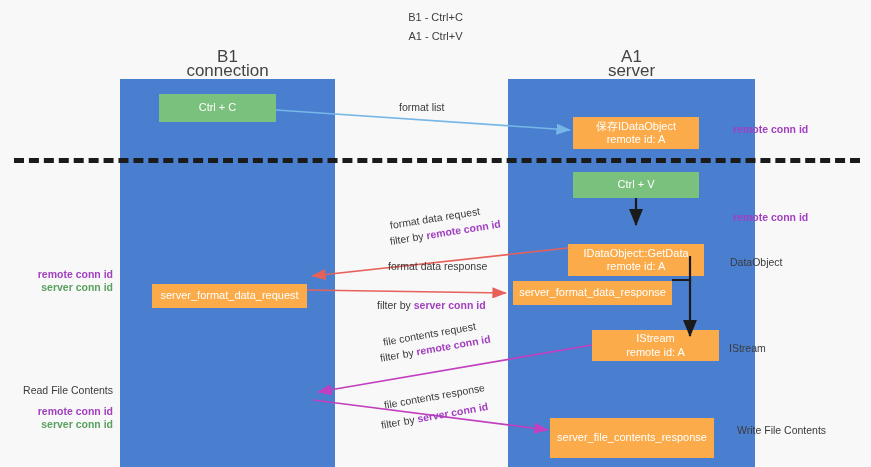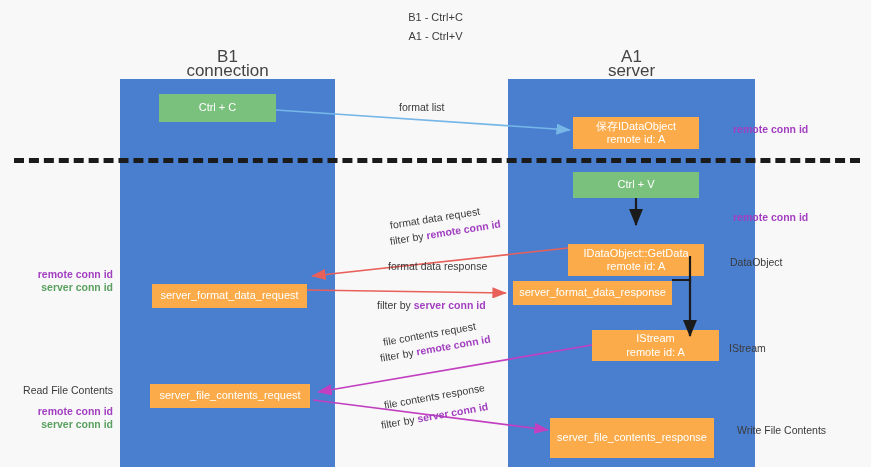--- a/index.html
+++ b/index.html
@@ -195,23 +195,20 @@
 
   <div class="box orange" style="left:513px; top:281px; width:159px; height:24px;">
     <span class="l1">server_format_data_response</span>
   </div>
 
   <div class="box orange" style="left:592px; top:330px; width:127px; height:31px;">
     <span class="l1">IStream</span>
     <span class="l2">remote id: A</span>
   </div>
 
-  <div class="box orange" style="left:150px; top:384px; width:160px; height:24px;">
-    <span class="l1">server_file_contents_request</span>
-  </div>
 
   <div class="box orange" style="left:550px; top:418px; width:164px; height:40px;">
     <span class="l1">server_file_contents_response</span>
   </div>
 
   <div class="lbl dark" style="left:399px; top:101px;">format list</div>
 
   <div class="lbl dark rot-a" style="left:389px; top:219px;">format data request</div>
   <div class="lbl dark rot-a" style="left:389px; top:235px;"><span>filter by </span><span class="pk">remote conn id</span></div>
 

